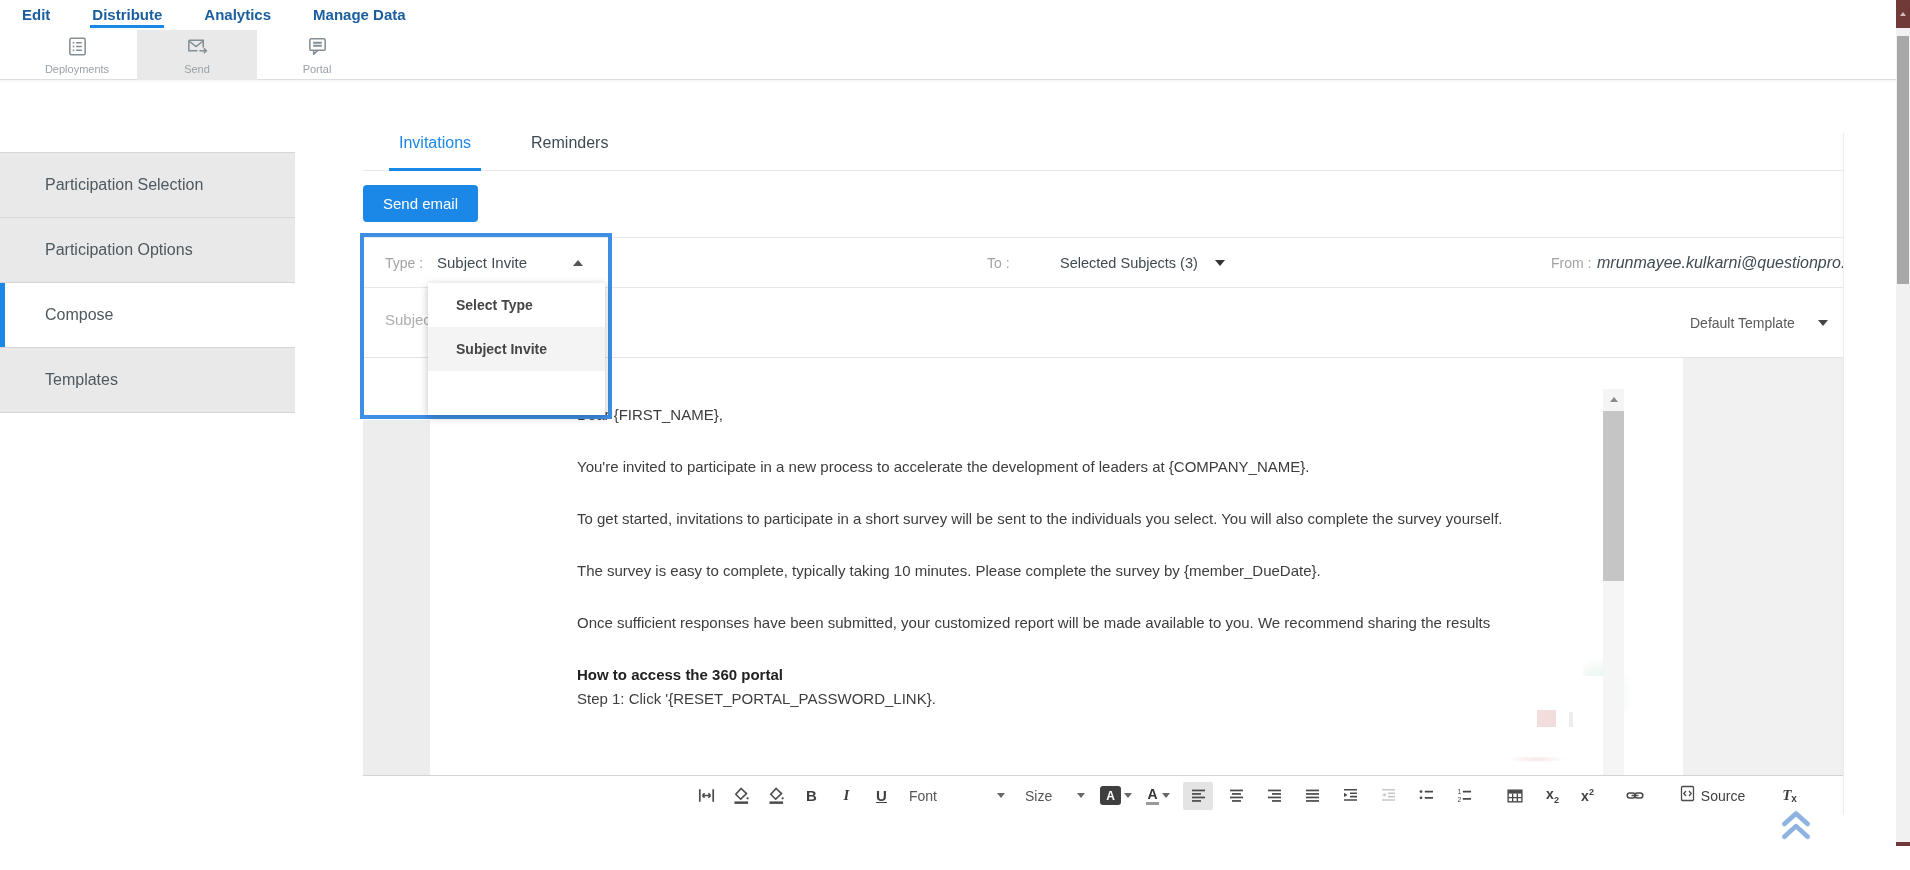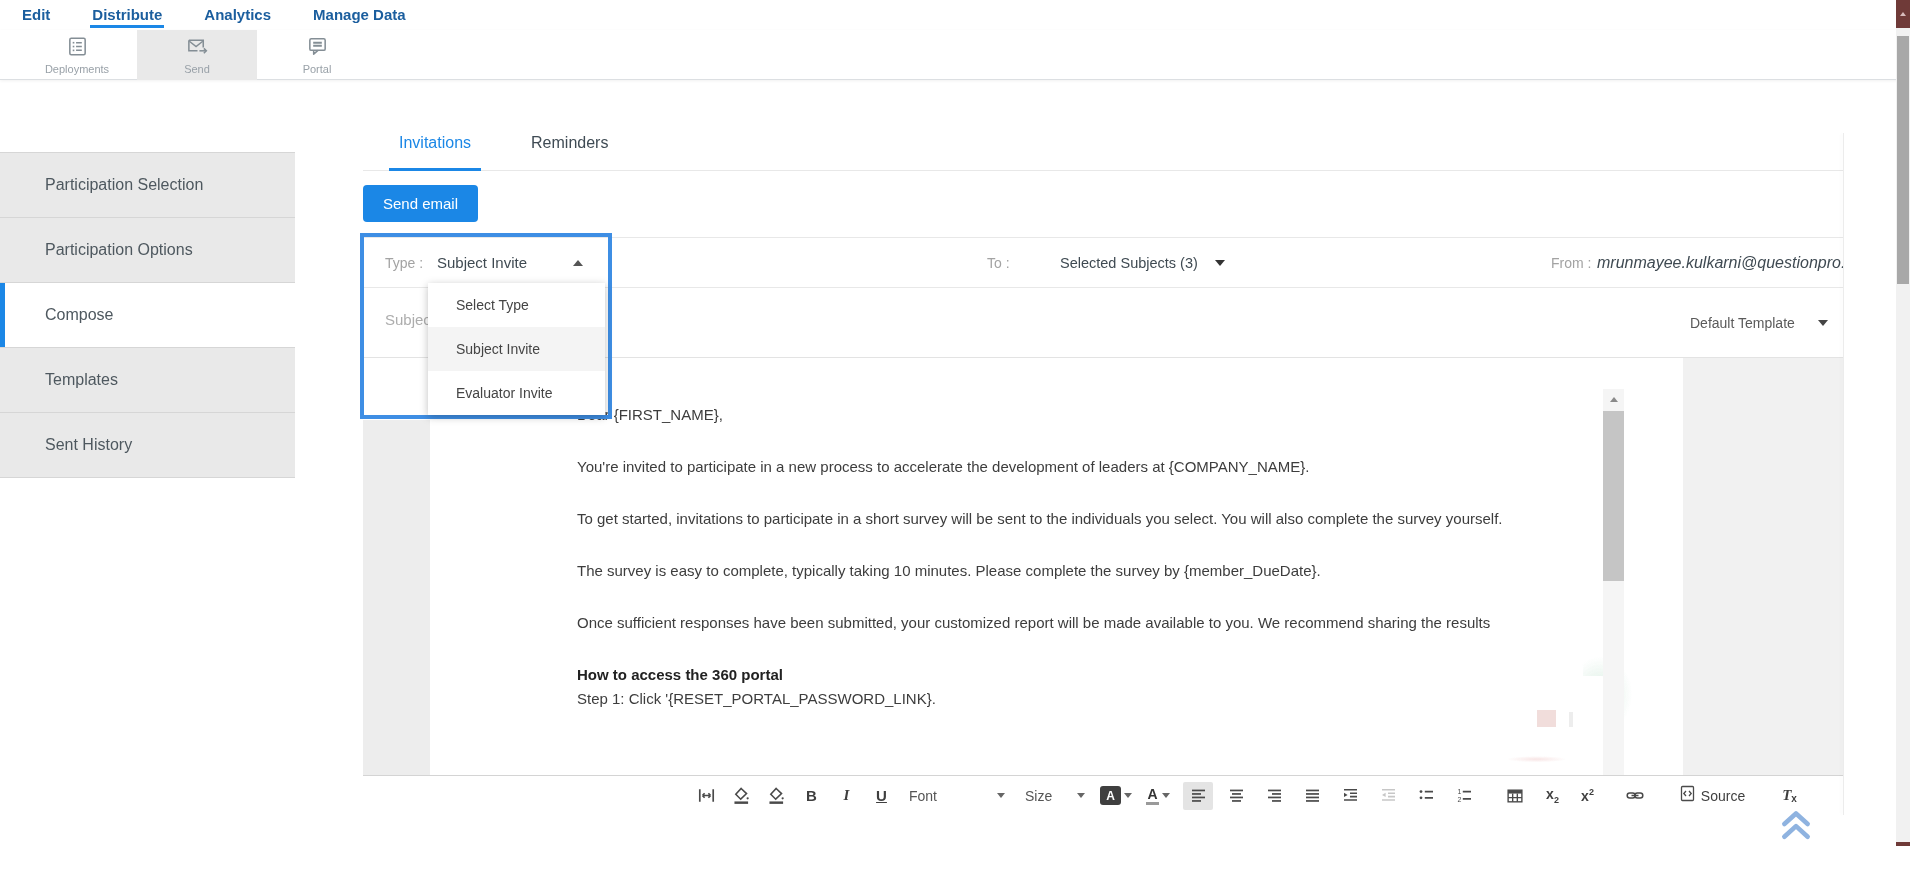--- a/index.html
+++ b/index.html
@@ -31,21 +31,21 @@
   .row2{left:363px;top:288px;width:1480px;height:69px;background:#fff;}
   .rowcell{position:absolute;top:0;height:100%;display:flex;align-items:center;}
   .glabel{color:#a3a3a3;font-size:14px;}
   .gvalue{color:#3f4a52;font-size:15px;}
   .tri-up{width:0;height:0;border-left:5px solid transparent;border-right:5px solid transparent;border-bottom:6px solid #555;}
   .tri-down{width:0;height:0;border-left:5px solid transparent;border-right:5px solid transparent;border-top:6px solid #555;}
   .subjinput{border:none;outline:none;background:transparent;font-size:15px;font-family:"Liberation Sans",sans-serif;color:#3f4a52;width:260px;}
   .subjinput::placeholder{color:#adadad;}
   
   .selbox{left:360px;top:233px;width:252px;height:186px;border:4px solid #3e8ee4;box-sizing:border-box;z-index:8;pointer-events:none;}
-  .ddmenu{left:428px;top:283px;width:177px;height:132px;background:#fff;box-shadow:0 2px 8px rgba(0,0,0,.25);z-index:9;}
+  .ddmenu{left:428px;top:283px;width:177px;height:132px;background:#fff;box-shadow:0 2px 8px rgba(0,0,0,.25);z-index:9;font-weight:bold;}
   .ddopt{height:44px;display:flex;align-items:center;padding-left:28px;font-size:14px;color:#454545;cursor:pointer;}
   .ddopt.hl{background:#f4f4f4;}
   
   .editor{left:363px;top:357px;width:1480px;height:418px;background:#fff;border-top:1px solid #e3e3e3;box-sizing:border-box;}
   .ed-rightgray{position:absolute;left:1320px;top:0;width:160px;height:417px;background:#f1f1f1;}
   .ed-leftgray{position:absolute;left:0;top:62px;width:67px;height:355px;background:#ededed;}
   .mailbody{position:absolute;left:214px;top:46px;width:985px;font-size:15px;line-height:22px;color:#3d3d3d;}
   .mailbody p{margin:0 0 30px;}
   .mailbody p.h{margin:7px 0 0;font-weight:bold;color:#222;}
   .mailbody p.step{margin:2px 0 0;}
@@ -144,23 +144,20 @@
       </div>
     <div class="sideitem">
         <span>Participation Options</span>
       </div>
     <div class="sideitem active">
         <span>Compose</span>
       </div>
     <div class="sideitem">
         <span>Templates</span>
       </div>
-    <div class="sideitem">
-        <span>Sent History</span>
-      </div>
   </div>
 
   <div class="abs tabsrow">
     <span class="tab active">Invitations</span>
     <span class="tab">Reminders</span>
   </div>
 
   <button class="abs sendbtn">Send email</button>
 
   <div class="abs row1">
@@ -222,21 +219,20 @@
           <span class="minitri-up"></span>
         </div>
       <div class="thumb"></div>
     </div>
   </div>
 
   <div class="abs selbox"></div>
   <div class="abs ddmenu">
     <div class="ddopt">Select Type</div>
     <div class="ddopt hl">Subject Invite</div>
-    <div class="ddopt">Evaluator Invite</div>
   </div>
 
   <div class="abs edtb">
     <div class="tbtn">
       <svg width="19" height="19" viewBox="0 0 17 17" fill="none" stroke="#4a4a4a" stroke-width="1.5">
         <path d="M2.5 3v11M14.5 3v11M4.8 8.5h7.4M4.8 8.5l2-2M4.8 8.5l2 2M12.2 8.5l-2-2M12.2 8.5l-2 2"></path>
       </svg>
     </div>
     <div class="tbtn">
       <svg width="19" height="19" viewBox="0 0 17 17" fill="none" stroke="#4a4a4a" stroke-width="1.4">

